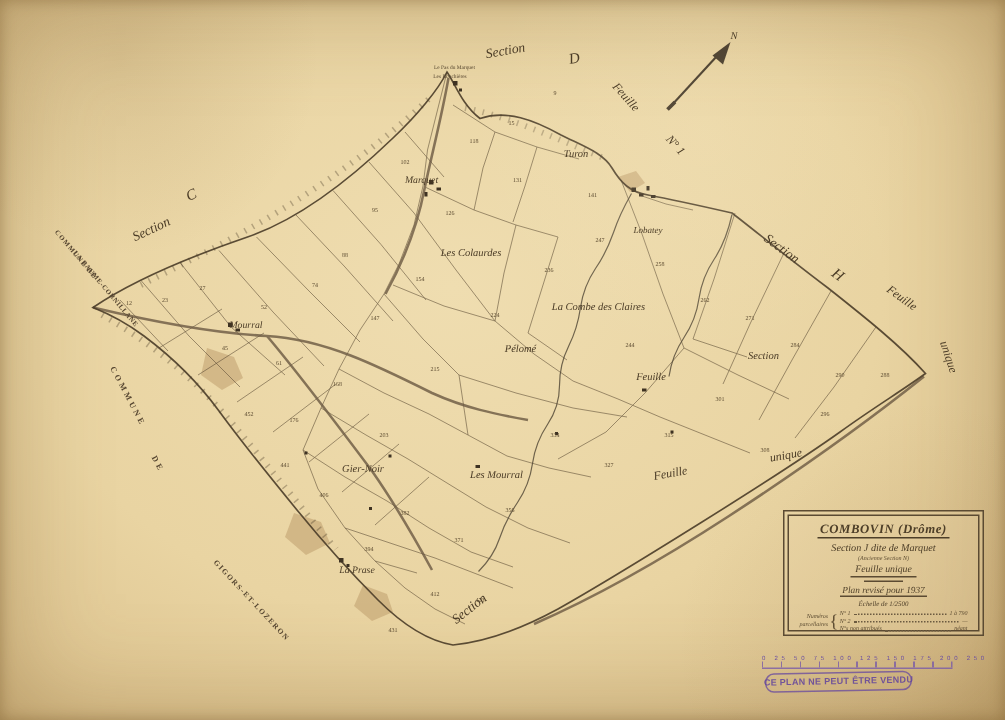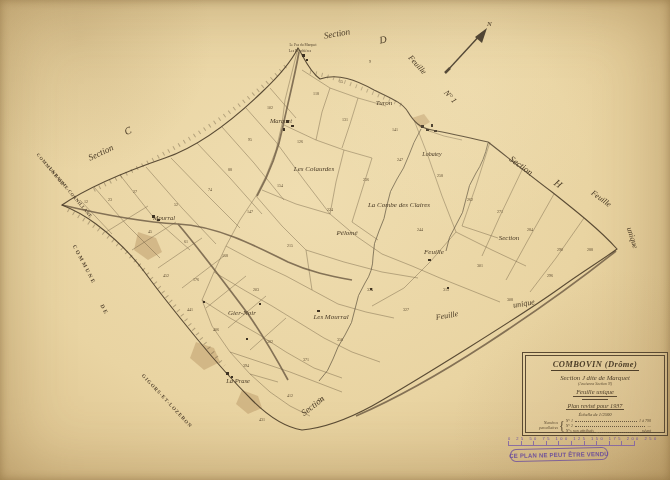--- a/index.html
+++ b/index.html
@@ -21,22 +21,22 @@
     position:absolute;color:#4a3b26;font-style:italic;white-space:nowrap;
     font-family:"Liberation Serif",serif;line-height:1;z-index:3;
   }
   .map-label.caps{font-style:normal;font-weight:bold;color:#554530;}
   .map-label.tiny{font-style:normal;color:#55452e;}
   #labels-layer,#parcel-layer{position:absolute;inset:0;z-index:3;pointer-events:none;}
   .pnum{position:absolute;font-size:4px;color:#5d4c32;font-family:"Liberation Serif",serif;
     transform:translate(-50%,-50%);line-height:1;}
   
   #cartouche{
-    position:absolute;left:522px;top:352px;width:132px;height:82px;z-index:4;
-    border:1px solid #5b4a32;background:rgba(238,220,175,.25);padding-left:12px;
+    position:absolute;left:522px;top:340px;width:132px;height:82px;z-index:4;
+    border:1px solid #5b4a32;background:rgba(238,220,175,.25);
   }
   .cart-inner{
     position:absolute;inset:2px;border:1px solid #5b4a32;
     display:flex;flex-direction:column;align-items:center;
     padding-top:3px;color:#4d3e28;
   }
   .cart-title{font-size:8.5px;font-weight:bold;font-style:italic;letter-spacing:.4px;
     border-bottom:1px solid #4d3e28;padding:0 2px 1px;}
   .cart-line2{font-size:6.8px;font-style:italic;margin-top:2.5px;}
   .cart-line3{font-size:4px;font-style:italic;margin-top:.5px;color:#5d4c32;}

